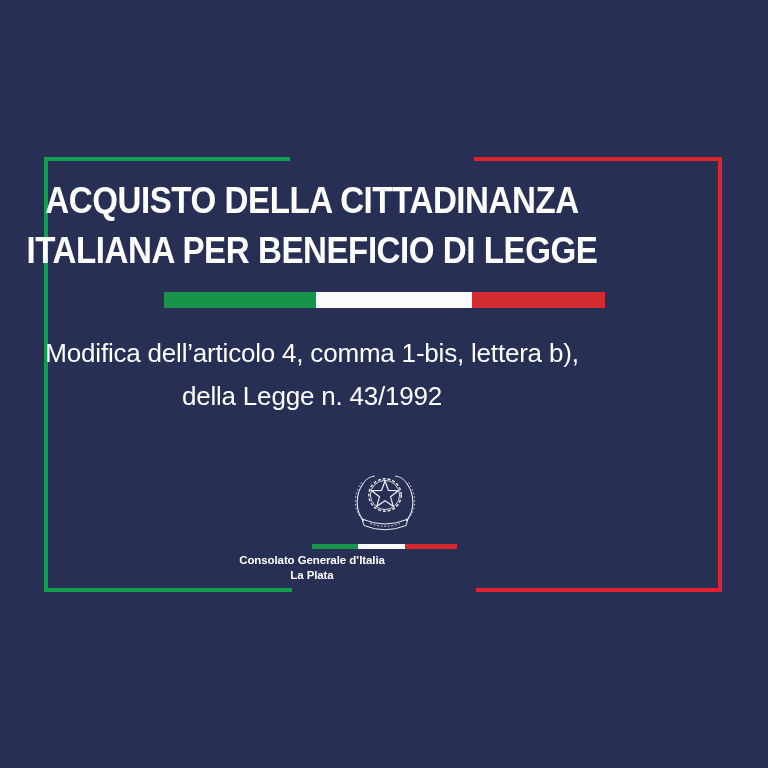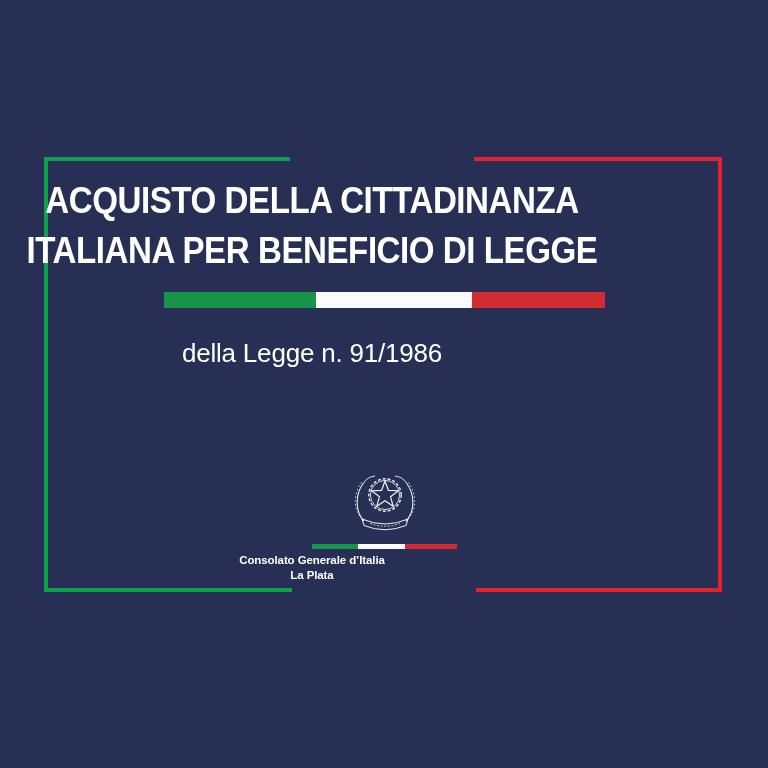--- a/index.html
+++ b/index.html
@@ -122,21 +122,22 @@
     <div>ITALIANA PER BENEFICIO DI LEGGE</div>
   </div>
 
   <div class="divider">
     <div class="g"></div>
     <div class="w"></div>
     <div class="r"></div>
   </div>
 
   <div class="subtitle">
-    <div>della Legge n. 91/1986</div>
+    <div>Modifica dell’articolo 4, comma 1-bis, lettera b),</div>
+    <div>della Legge n. 43/1992</div>
   </div>
 
   <div class="emblem">
     <svg viewBox="0 0 70 64" aria-hidden="true">
 
       <path d="M14,51 C5.5,42 4.5,25 13.5,13" stroke-width="1.1"></path>
       <path d="M56,51 C64.5,42 65.5,25 56.5,13" stroke-width="1.1"></path>
       <path d="M12,49 C3,40 3,23 12.5,11" stroke-width="0.8" stroke-dasharray="1.6,2.2"></path>
       <path d="M58,49 C67,40 67,23 57.5,11" stroke-width="0.8" stroke-dasharray="1.6,2.2"></path>
       <path d="M13.5,13 C16,9 20,6.5 25,6 M56.5,13 C54,9 50,6.5 45,6" stroke-width="0.9"></path>

